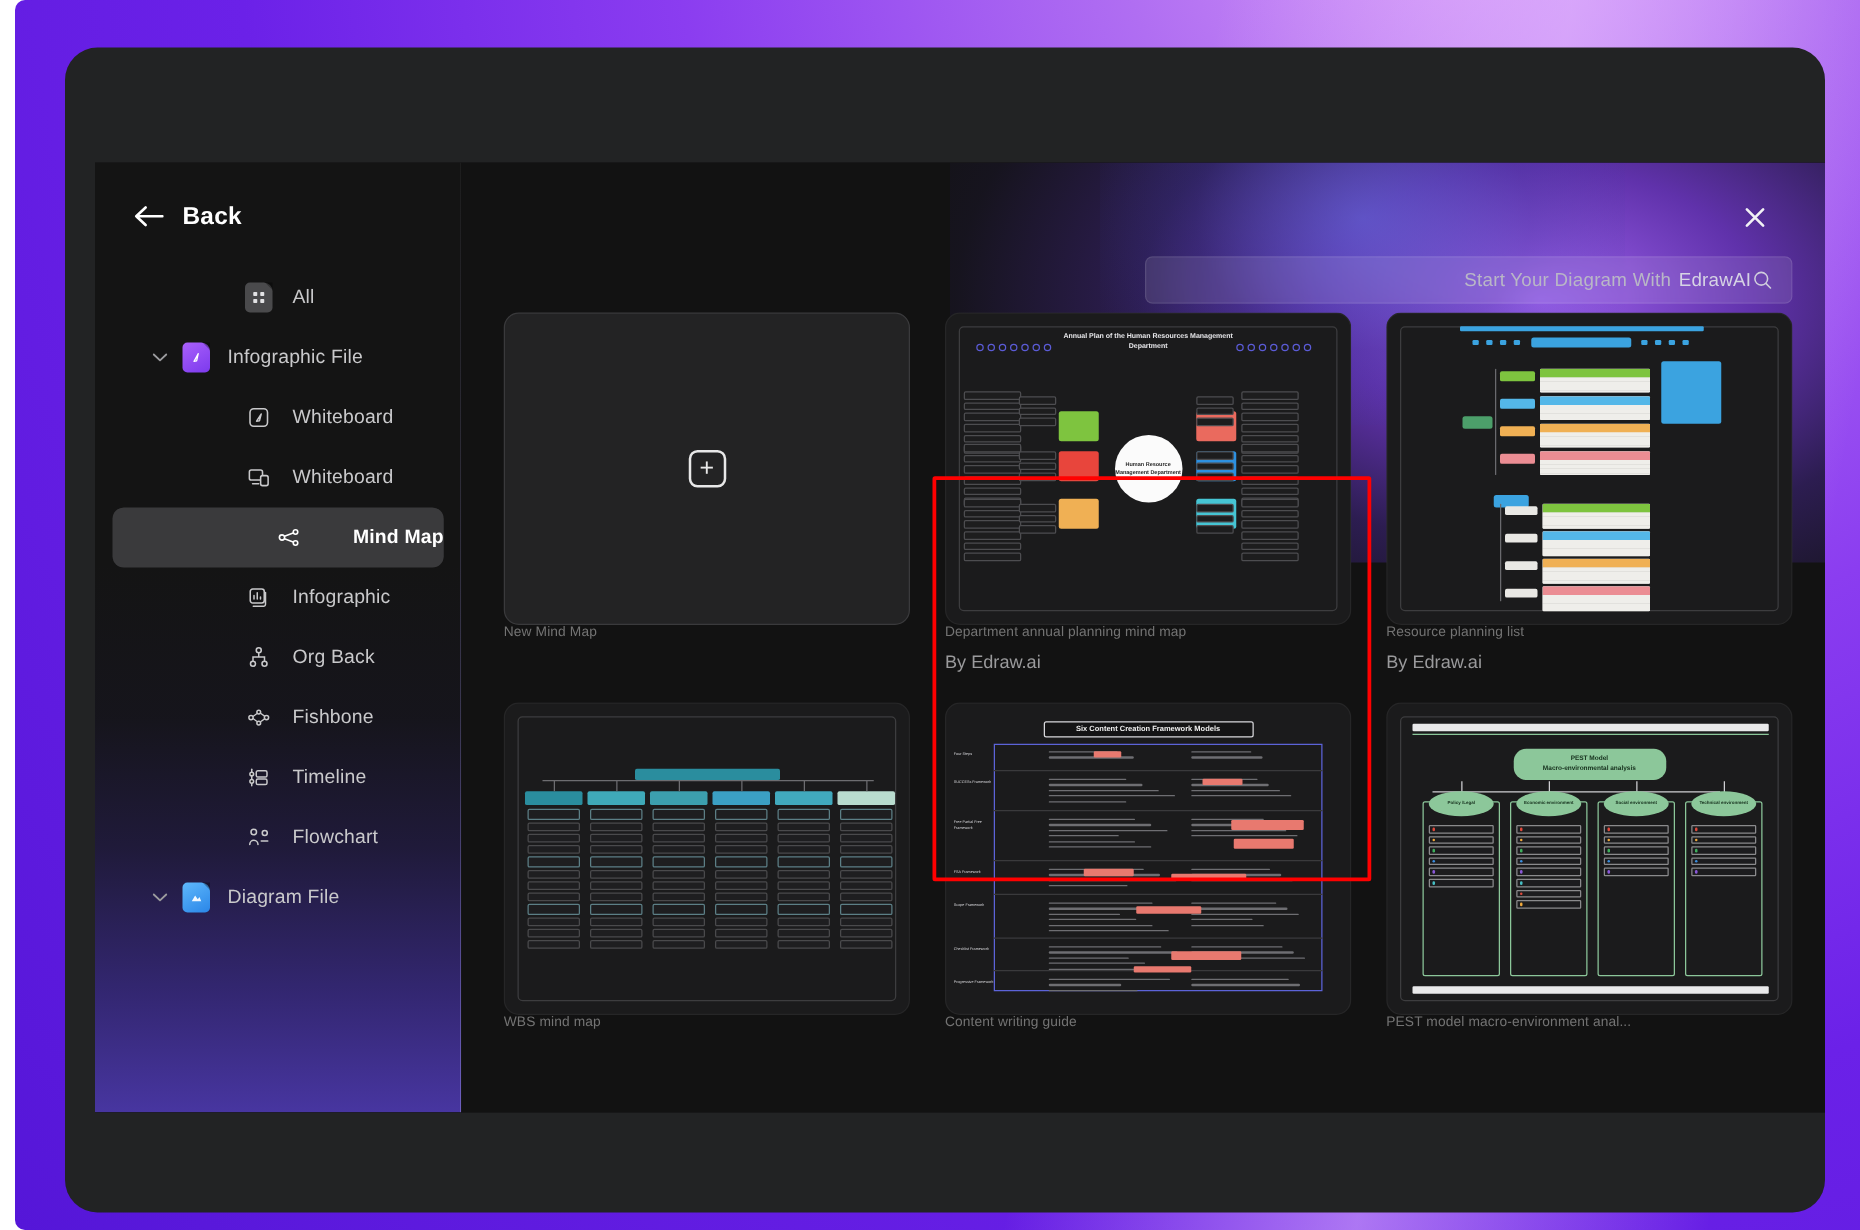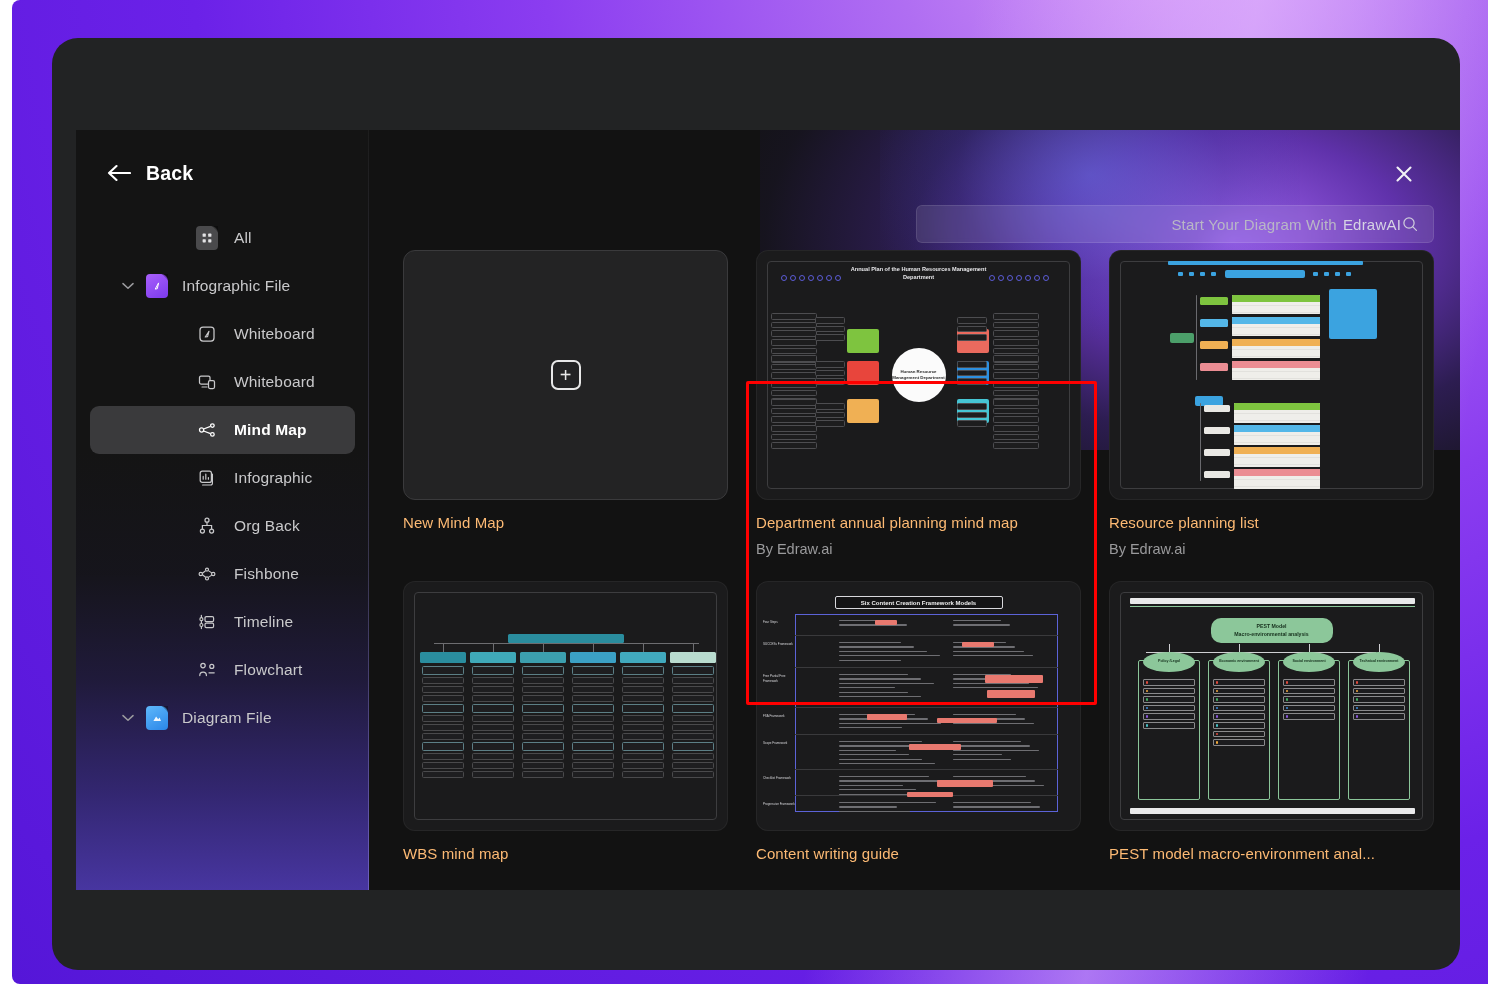--- a/index.html
+++ b/index.html
@@ -105,20 +105,21 @@
   }
   
   .nav-item.group .txt{ color:#c9c9cb; }
   
   .nav-item.leaf .ico{ margin-left: 56px; }
   .nav-item.leaf.all-row .ico{ margin-left: 56px; }
   .nav-item.leaf .txt{ margin-left: 16px; }
 
   .nav-item.active{
     background:#3a3a3c;
+    justify-content:space-between;
   }
   .nav-item.active .txt{ color:#ffffff; font-weight:700; }
 
   
   .fileico{
     width:22px; height:24px; border-radius:4px 7px 4px 4px;
     display:flex; align-items:center; justify-content:center;
     position:relative;
   }
   .fileico.purple{ background: linear-gradient(150deg,#a960fb,#7c3aed); }
@@ -200,21 +201,21 @@
   .thumb.new{
     background:#232324; border:1px solid #3a3a3c;
     display:flex; align-items:center; justify-content:center;
   }
   .plus-icon{
     width:30px; height:30px; border:2px solid #e8e8e8; border-radius:7px;
     display:flex; align-items:center; justify-content:center;
     color:#e8e8e8; font-size:20px; line-height:1; font-weight:400;
   }
   .card-title{
-    margin-top:14px; color:#fdba74; font-size:15px; letter-spacing:.1px;
+    color:#737373; font-size:11px; letter-spacing:.1px;
     white-space:nowrap; overflow:hidden; text-overflow:ellipsis;
   }
   .card-author{ margin-top:10px; color:#9a9a9c; font-size:14.5px; }
 
   
   .art{ position:absolute; inset:0; }
   .art .inner{ position:absolute; inset:10px; border:1px solid #3d3d3f; border-radius:4px; }
 
   
   .mm-title{ position:absolute; left:50%; top:14px; transform:translateX(-50%);

